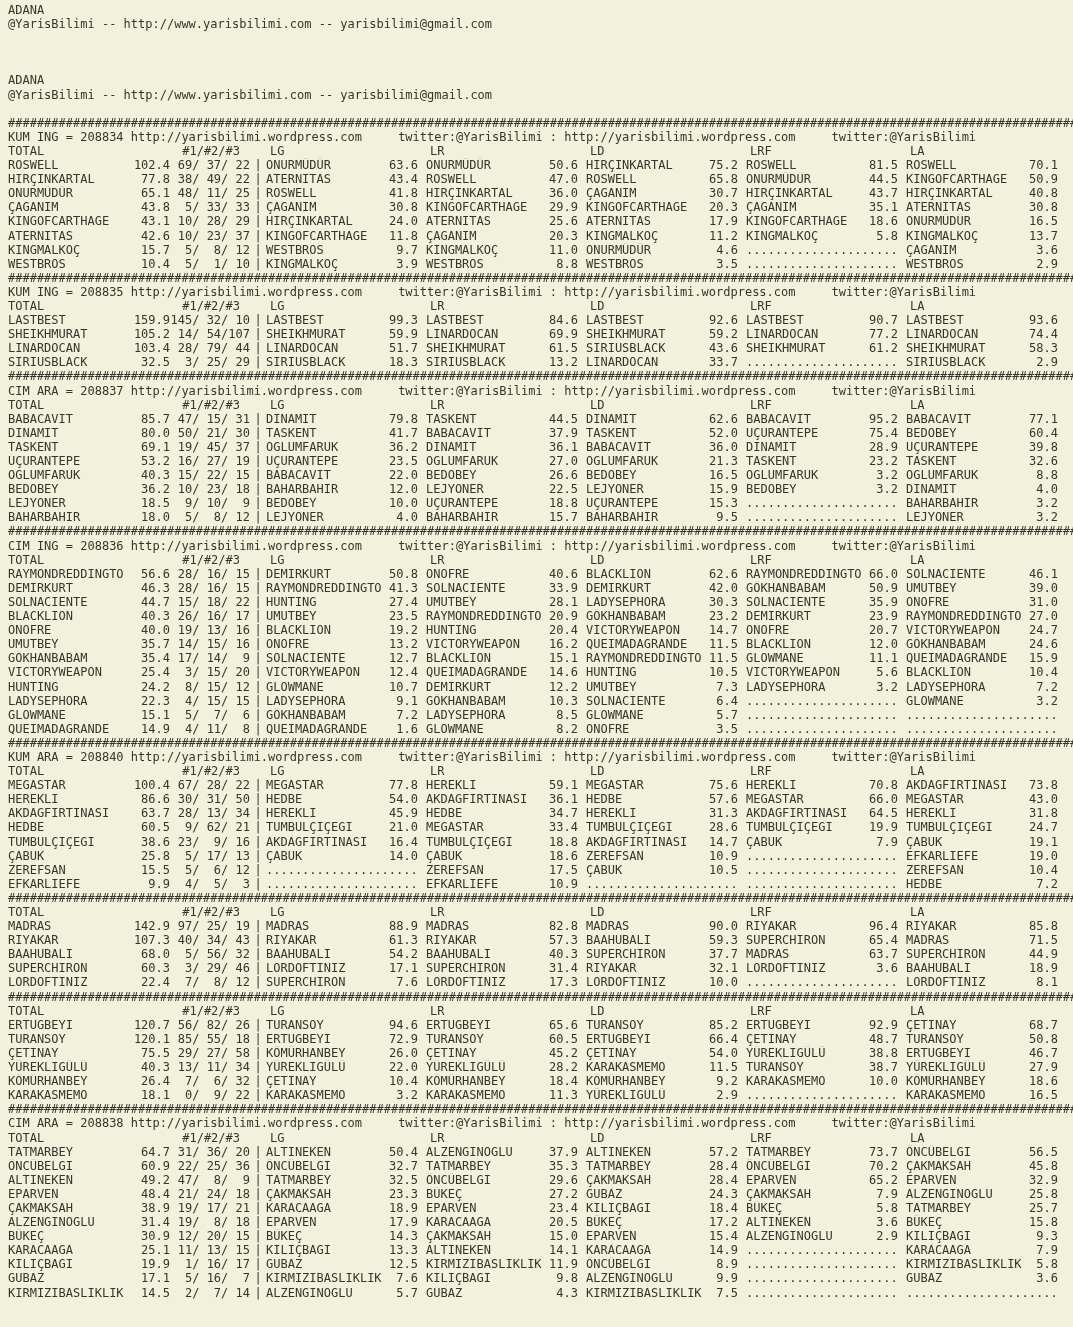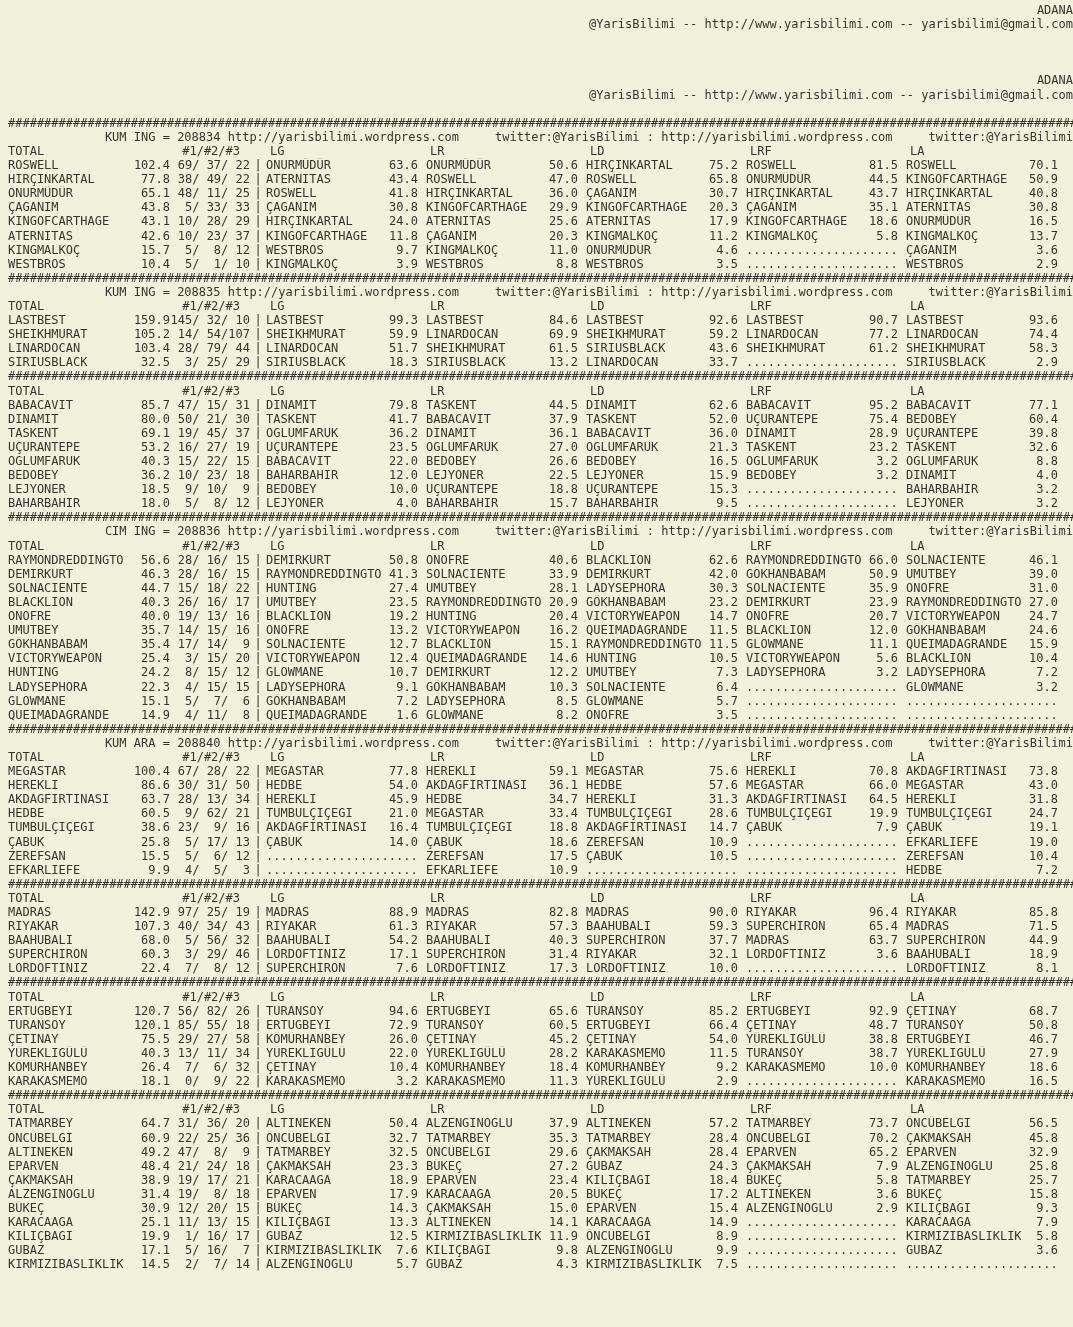--- a/index.html
+++ b/index.html
@@ -3,21 +3,21 @@
 <meta charset="utf-8">
 <style>
   html,body{margin:0;padding:0;}
   body{
     width:1073px;height:1327px;overflow:hidden;
     background:#f2f2dc;color:#35352c;
     font-family:"DejaVu Sans Mono","Liberation Mono",monospace;
     font-size:12px;line-height:14.1px;
   }
   #doc{padding-top:3px;}
-  .line{white-space:pre;height:14.1px;overflow:hidden;padding-left:8px;text-align:right;}
+  .line{white-space:pre;height:14.1px;overflow:hidden;padding-left:8px;}
   .row{display:flex;height:14.1px;padding-left:8px;overflow:hidden;}
   .c-name{width:120px;flex:0 0 auto;white-space:pre;overflow:hidden;}
   .c-total{width:42px;flex:0 0 auto;text-align:right;white-space:pre;}
   .c-trio{width:80px;flex:0 0 auto;text-align:right;white-space:pre;}
   .c-pipe{width:16px;flex:0 0 auto;text-align:center;white-space:pre;}
   .pair{width:160px;flex:0 0 auto;display:flex;box-sizing:border-box;padding-right:8px;overflow:hidden;}
   .pair .pn{flex:1 1 auto;white-space:pre;overflow:hidden;}
   .pair .pv{flex:0 0 auto;text-align:right;white-space:pre;}
   .hdr .ph{padding-left:4px;white-space:pre;}
   .hdr .c-trio{padding-right:10px;box-sizing:border-box;}
@@ -391,20 +391,21 @@
           <span class="pv"></span>
         </span>
         <span class="pair">
           <span class="pn">SIRIUSBLACK</span>
           <span class="pv">2.9</span>
         </span>
       </div>
     </div>
     <div>
       <div class="line">################################################################################################################################################################</div>
+      <div class="line">CIM ARA = 208837 http://yarisbilimi.wordpress.com     twitter:@YarisBilimi : http://yarisbilimi.wordpress.com     twitter:@YarisBilimi</div>
       <div class="row hdr">
         <span class="c-name">TOTAL</span>
         <span class="c-total"></span>
         <span class="c-trio">#1/#2/#3</span>
         <span class="c-pipe"></span>
         <span class="pair">
           <span class="pn ph">LG</span>
         </span>
         <span class="pair">
           <span class="pn ph">LR</span>
@@ -1527,20 +1528,21 @@
           <span class="pv"></span>
         </span>
         <span class="pair">
           <span class="pn">KARAKASMEMO</span>
           <span class="pv">16.5</span>
         </span>
       </div>
     </div>
     <div>
       <div class="line">################################################################################################################################################################</div>
+      <div class="line">CIM ARA = 208838 http://yarisbilimi.wordpress.com     twitter:@YarisBilimi : http://yarisbilimi.wordpress.com     twitter:@YarisBilimi</div>
       <div class="row hdr">
         <span class="c-name">TOTAL</span>
         <span class="c-total"></span>
         <span class="c-trio">#1/#2/#3</span>
         <span class="c-pipe"></span>
         <span class="pair">
           <span class="pn ph">LG</span>
         </span>
         <span class="pair">
           <span class="pn ph">LR</span>

